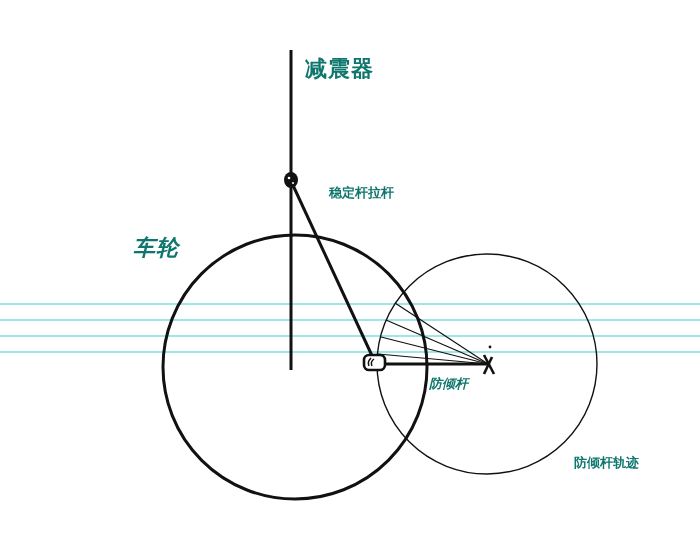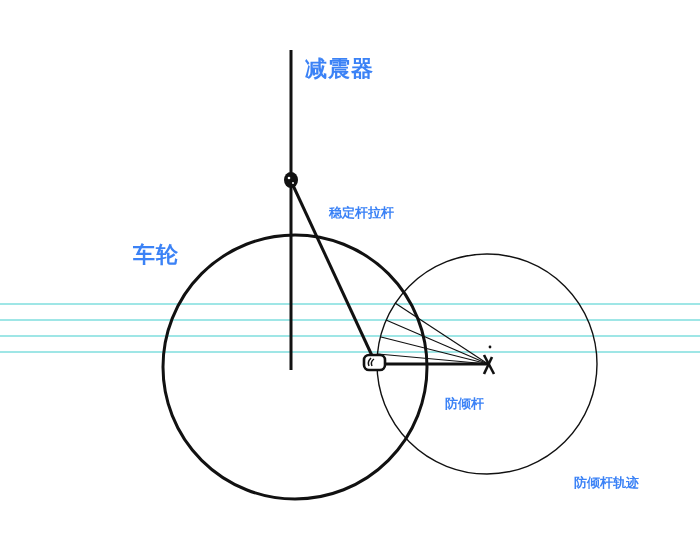--- a/index.html
+++ b/index.html
@@ -1,20 +1,20 @@
 <!DOCTYPE html>
 <html><head>
 <meta charset="utf-8">
 <style>
   html, body { margin: 0; padding: 0; background: #ffffff; }
   body { width: 700px; height: 546px; overflow: hidden; position: relative; font-family: "DejaVu Sans", sans-serif; }
   #canvas { position: absolute; left: 0; top: 0; }
-  .label { position: absolute; color: #3b82f6; font-family: "DejaVu Sans", sans-serif; white-space: nowrap; line-height: 1; }
+  .label { position: absolute; color: #0f766e; font-family: "DejaVu Sans", sans-serif; white-space: nowrap; line-height: 1; }
   .label.big { font-size: 22px; font-weight: bold; letter-spacing: 1px; }
-  .label.small { font-size: 13px; font-weight: bold; margin-top: 20px; }
+  .label.small { font-size: 13px; font-weight: bold; }
 </style>
 </head>
 <body>
 
 <svg id="canvas" width="700" height="546" viewBox="0 0 700 546">
 
   <g stroke="#7fdede" stroke-width="1.3">
     <line x1="0" y1="304" x2="700" y2="304"></line>
     <line x1="0" y1="320" x2="700" y2="320"></line>
     <line x1="0" y1="336" x2="700" y2="336"></line>
@@ -52,15 +52,15 @@
 
   <g stroke="#111" stroke-width="2.6" fill="none">
     <line x1="484" y1="355" x2="494" y2="374"></line>
     <line x1="492" y1="357" x2="484" y2="374"></line>
     <circle cx="490" cy="347" r="1.4" fill="#111" stroke="none"></circle>
   </g>
 </svg>
 
 <div class="label big" style="left:305px; top:58px;">减震器</div>
 <div class="label small" style="left:329px; top:186px;">稳定杆拉杆</div>
-<div class="label big" style="left:133px; top:244px;">车轮</div>
-<div class="label small" style="left:445px; top:377px;">防倾杆</div>
+<div class="label big" style="left:133px; top:237px;font-style:italic;">车轮</div>
+<div class="label small" style="left:429px; top:377px;font-style:italic;">防倾杆</div>
 <div class="label small" style="left:558px; top:456px;padding-left:16px;">防倾杆轨迹</div>
 
 </body></html>

